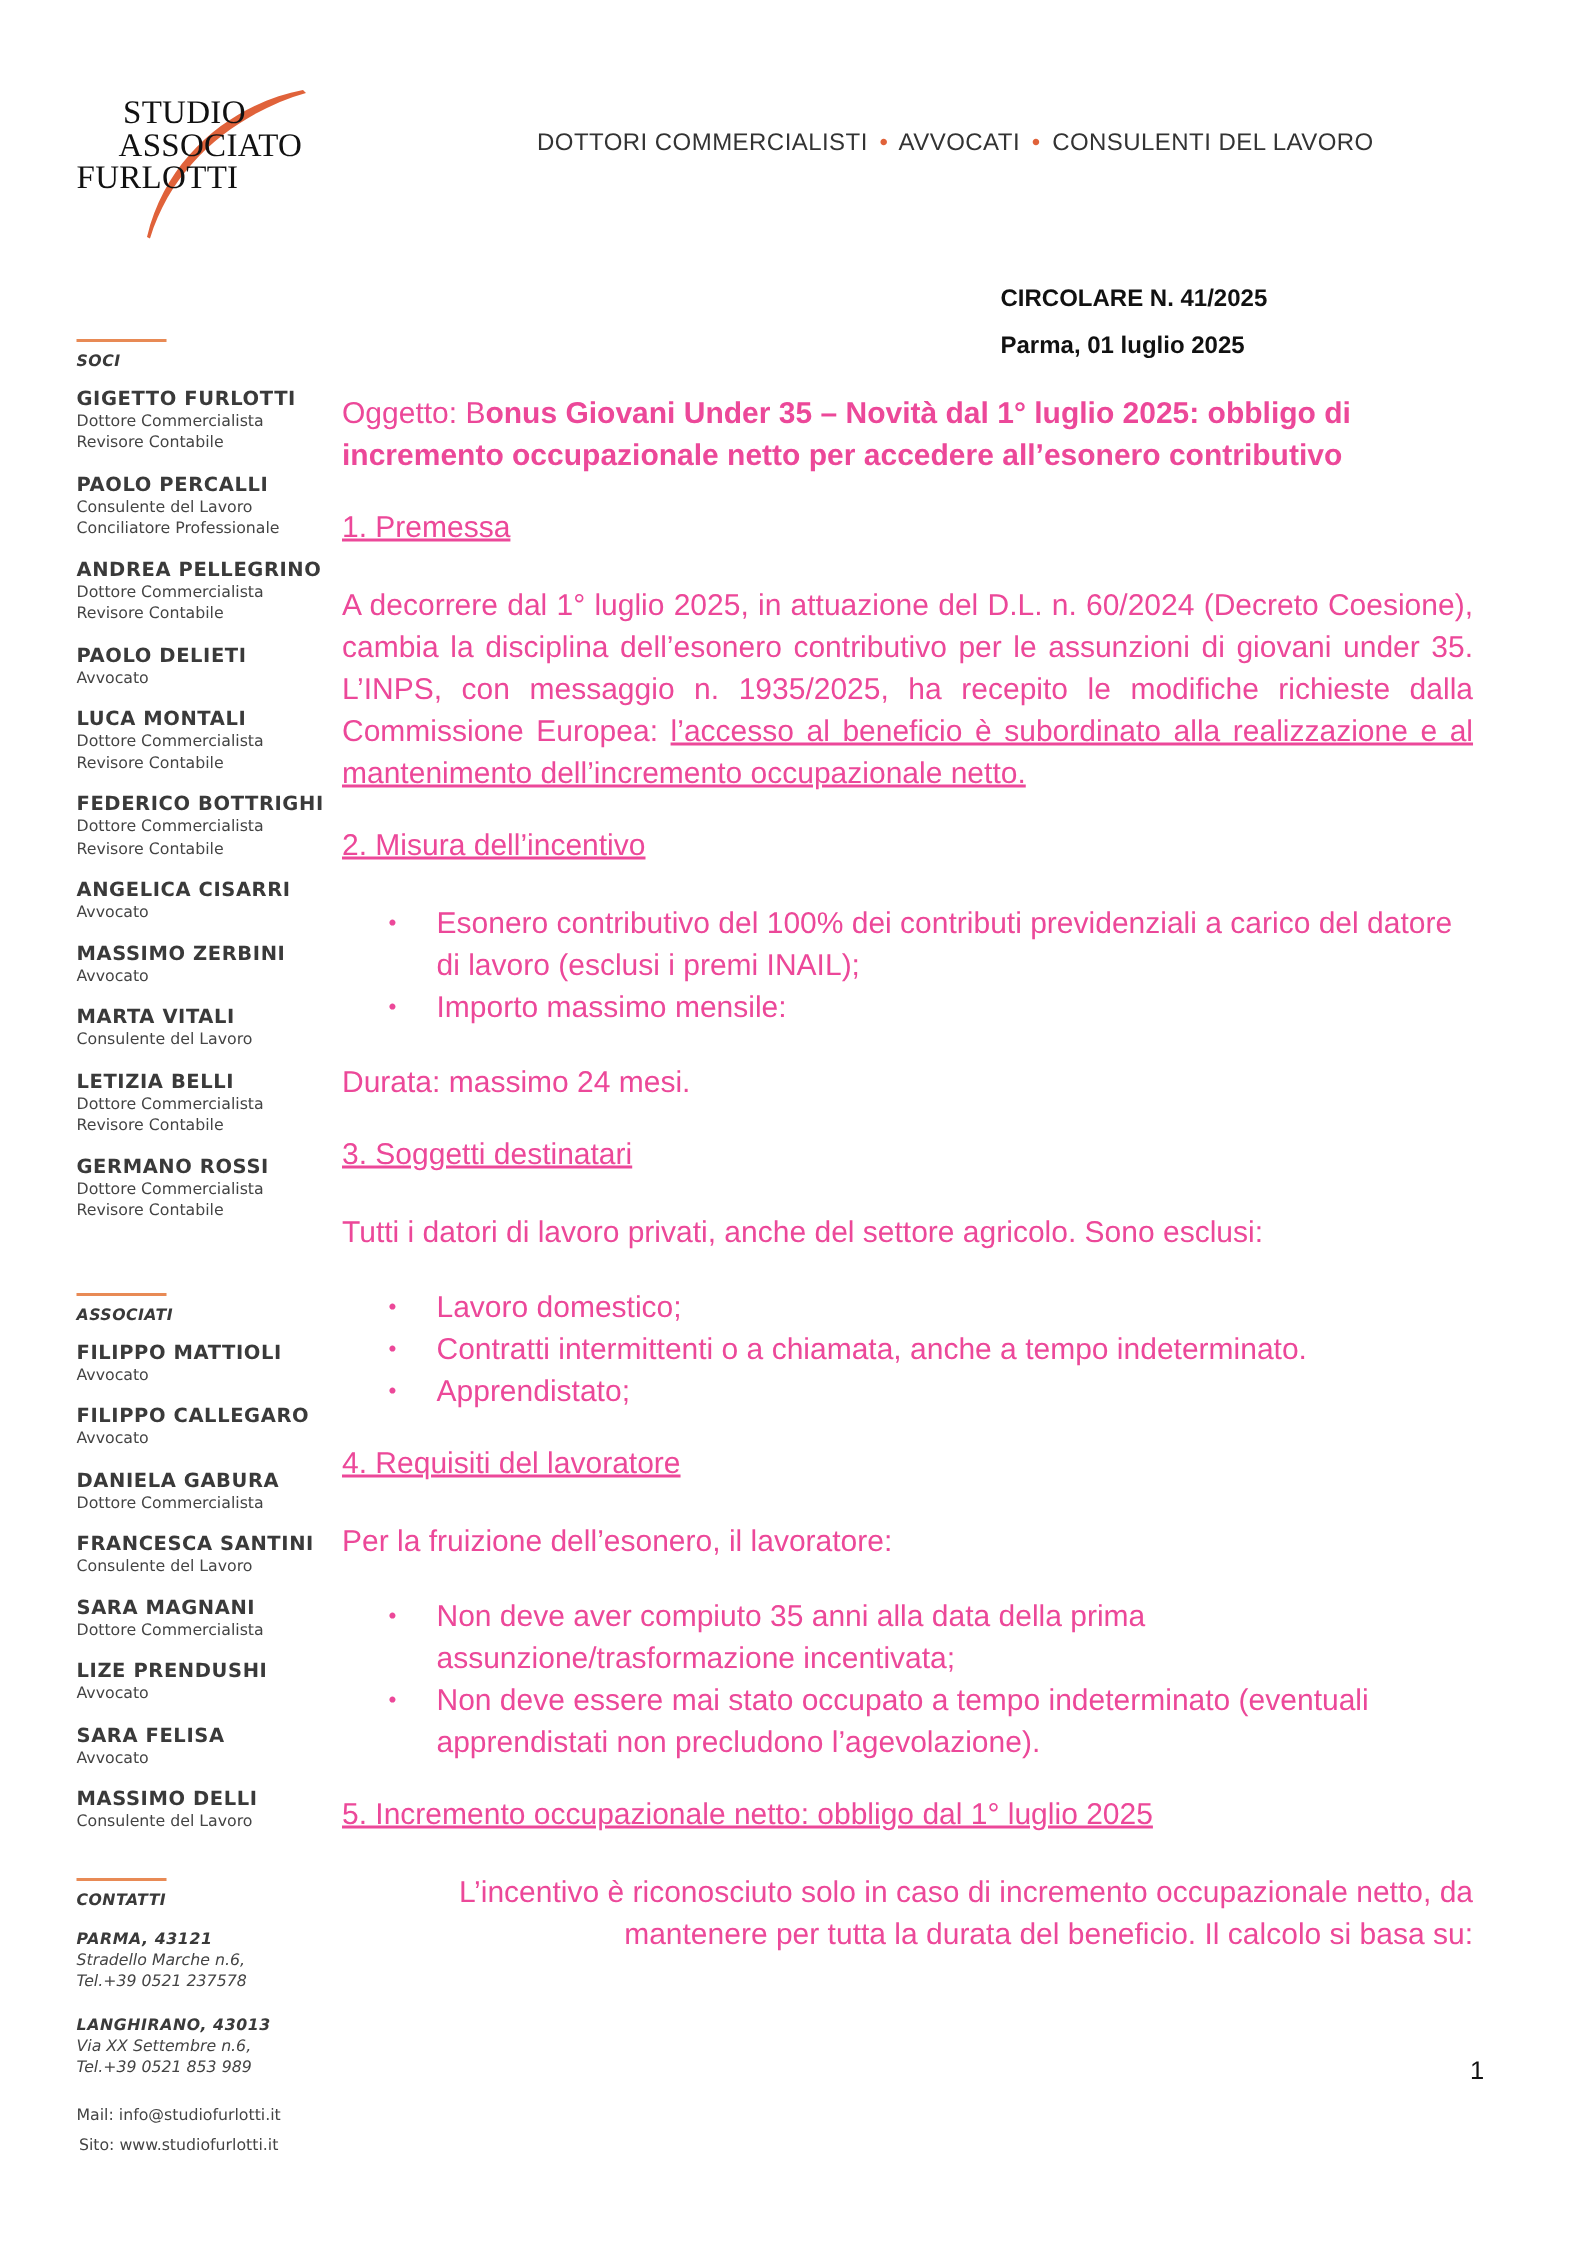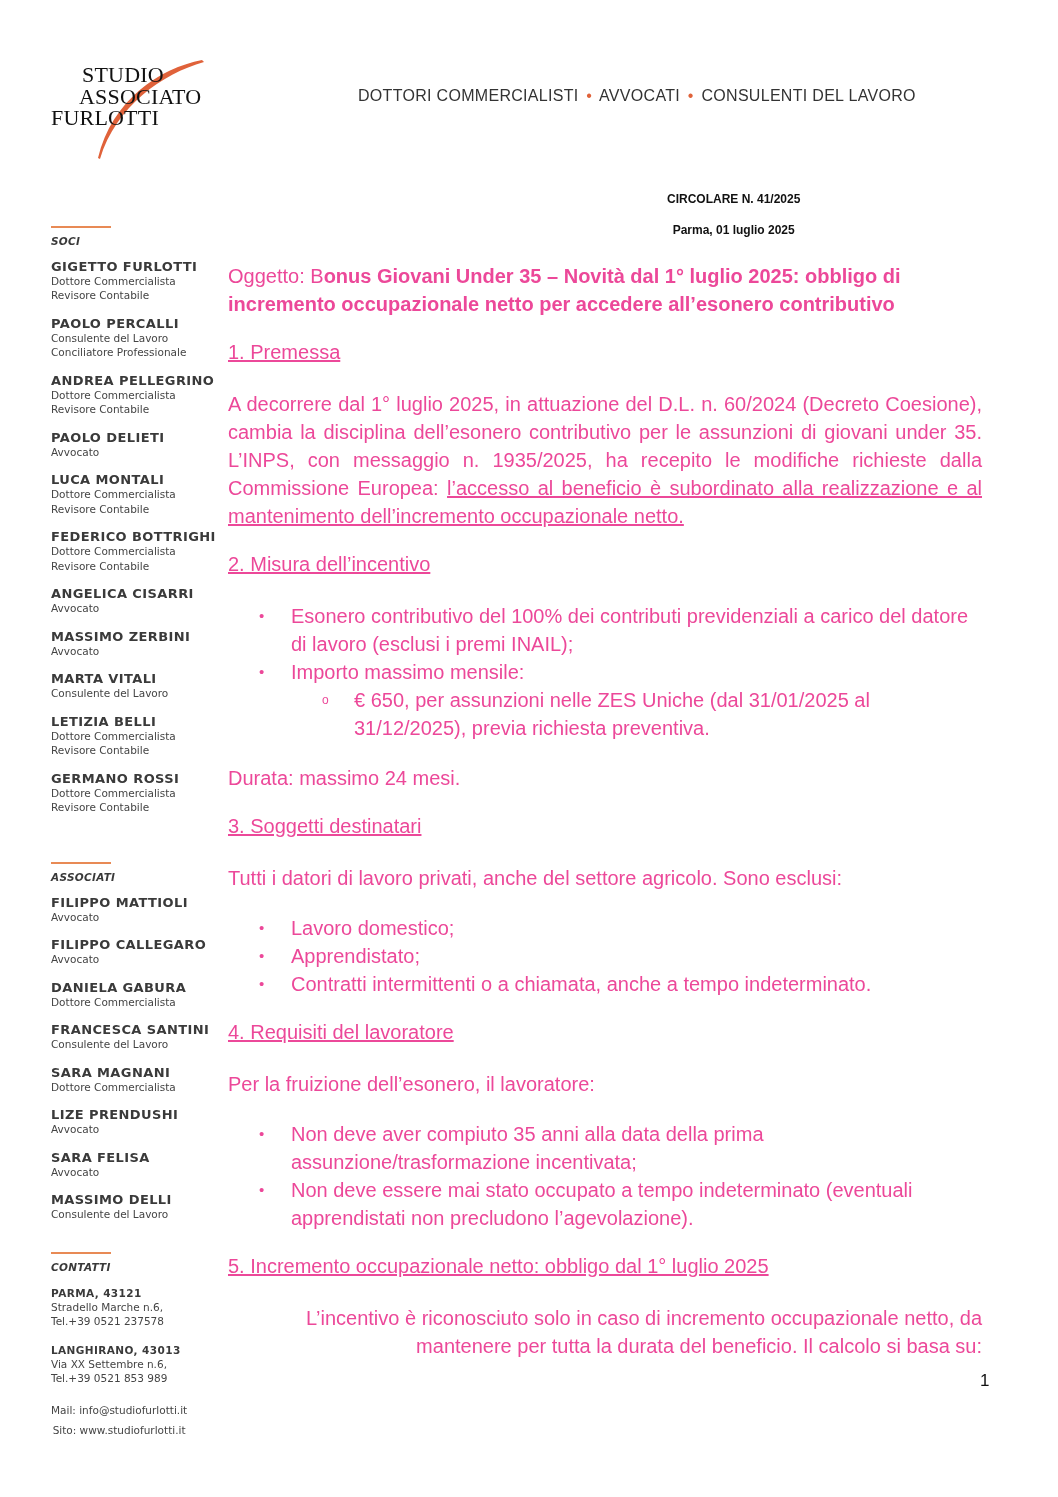--- a/index.html
+++ b/index.html
@@ -18,27 +18,27 @@
 
   
   .sidebar { position: absolute; left: 51px; top: 226px; width: 170px; font-family: "DejaVu Sans", sans-serif; color: #3a3a3a; }
   .divider { width: 60px; height: 1.5px; background: #e88a55; margin-bottom: 7px; }
   .section-title { font-style: italic; font-weight: bold; font-size: 10.5px; letter-spacing: 0.3px; margin-bottom: 13px; }
   .person { margin-bottom: 14px; }
   .person .name { font-weight: bold; font-size: 13px; letter-spacing: 0.4px; line-height: 14px; }
   .person .role { font-size: 10.5px; line-height: 14.5px; color: #444; }
   .group-assoc { position: absolute; top: 636px; left: 0; }
   .group-contatti { position: absolute; top: 1026px; left: 0; }
-  .contact { margin-bottom: 14px; }
+  .contact { margin-bottom: 14px; font-style: italic; }
   .contact .city { font-weight: bold; font-size: 10.5px; letter-spacing: 0.4px; line-height: 14px; }
   .contact .line { font-size: 10.5px; line-height: 14.5px; color: #444; }
   .web { font-size: 10.5px; line-height: 20px; color: #444; margin-top: 10px; text-align: center; }
 
   
-  .header-right { position: absolute; left: 667px; top: 184px; font-family: "Liberation Sans", sans-serif; font-weight: bold; font-size: 12px; line-height: 31px; color: #111; text-align: center; }
+  .header-right { position: absolute; left: 667px; top: 184px; font-family: "Liberation Sans", sans-serif; font-weight: bold; font-size: 16px; line-height: 31px; color: #111; }
   .main { position: absolute; left: 228px; top: 262px; width: 754px; font-family: "Liberation Sans", sans-serif; font-size: 20px; color: #ec4899; }
   .subject { line-height: 28px; margin: 0 0 22px 0; }
   .subject b { font-weight: bold; }
   .h { text-decoration: underline; margin: 0 0 26px 0; line-height: 24px; }
   p.body { margin: 0 0 22px 0; line-height: 28px; text-align: justify; }
   .u { text-decoration: underline; }
   ul.l1 { margin: 0 0 22px 0; padding: 0 0 0 63px; list-style: none; }
   ul.l1 > li { position: relative; line-height: 28px; padding-left: 0; }
   ul.l1 > li::before { content: "•"; position: absolute; left: -32px; top: 0; font-size: 15px; }
   ul.l2 { list-style: none; margin: 0; padding: 0 0 0 63px; }
@@ -189,32 +189,31 @@
   <div class="subject"><span>Oggetto: B</span><b>onus Giovani Under 35 – Novità dal 1° luglio 2025: obbligo di incremento occupazionale netto per accedere all’esonero contributivo</b></div>
 
   <div class="h">1. Premessa</div>
   <p class="body"><span>A decorrere dal 1° luglio 2025, in attuazione del D.L. n. 60/2024 (Decreto Coesione), cambia la disciplina dell’esonero contributivo per le assunzioni di giovani under 35. L’INPS, con messaggio n. 1935/2025, ha recepito le modifiche richieste dalla Commissione Europea: </span><span class="u">l’accesso al beneficio è subordinato alla realizzazione e al mantenimento dell’incremento occupazionale netto.</span></p>
 
   <div class="h">2. Misura dell’incentivo</div>
   <ul class="l1">
     <li>Esonero contributivo del 100% dei contributi previdenziali a carico del datore di lavoro (esclusi i premi INAIL);</li>
     <li><span>Importo massimo mensile:</span>
       <ul class="l2">
-        <li>€ 650, per assunzioni nelle ZES Uniche (dal 31/01/2025 al 31/12/2025), previa richiesta preventiva.</li>
       </ul>
     </li>
   </ul>
   <p class="body">Durata: massimo 24 mesi.</p>
 
   <div class="h">3. Soggetti destinatari</div>
   <p class="body">Tutti i datori di lavoro privati, anche del settore agricolo. Sono esclusi:</p>
   <ul class="l1">
     <li>Lavoro domestico;</li>
+    <li>Contratti intermittenti o a chiamata, anche a tempo indeterminato.</li>
     <li>Apprendistato;</li>
-    <li>Contratti intermittenti o a chiamata, anche a tempo indeterminato.</li>
   </ul>
 
   <div class="h">4. Requisiti del lavoratore</div>
   <p class="body">Per la fruizione dell’esonero, il lavoratore:</p>
   <ul class="l1">
     <li>Non deve aver compiuto 35 anni alla data della prima assunzione/trasformazione incentivata;</li>
     <li>Non deve essere mai stato occupato a tempo indeterminato (eventuali apprendistati non precludono l’agevolazione).</li>
   </ul>
 
   <div class="h">5. Incremento occupazionale netto: obbligo dal 1° luglio 2025</div>

